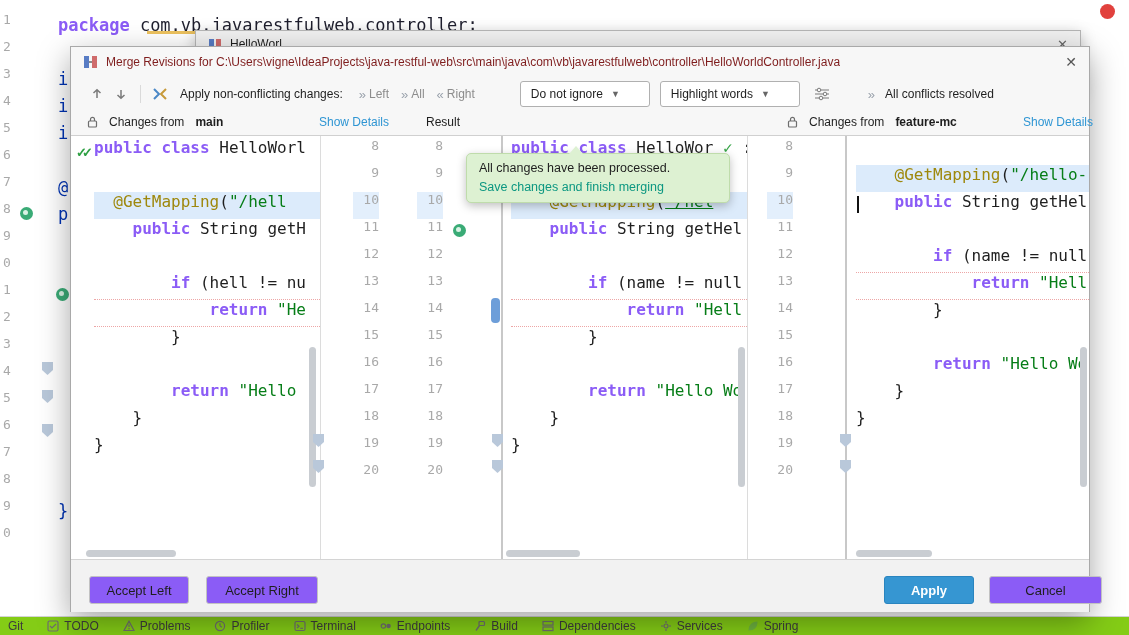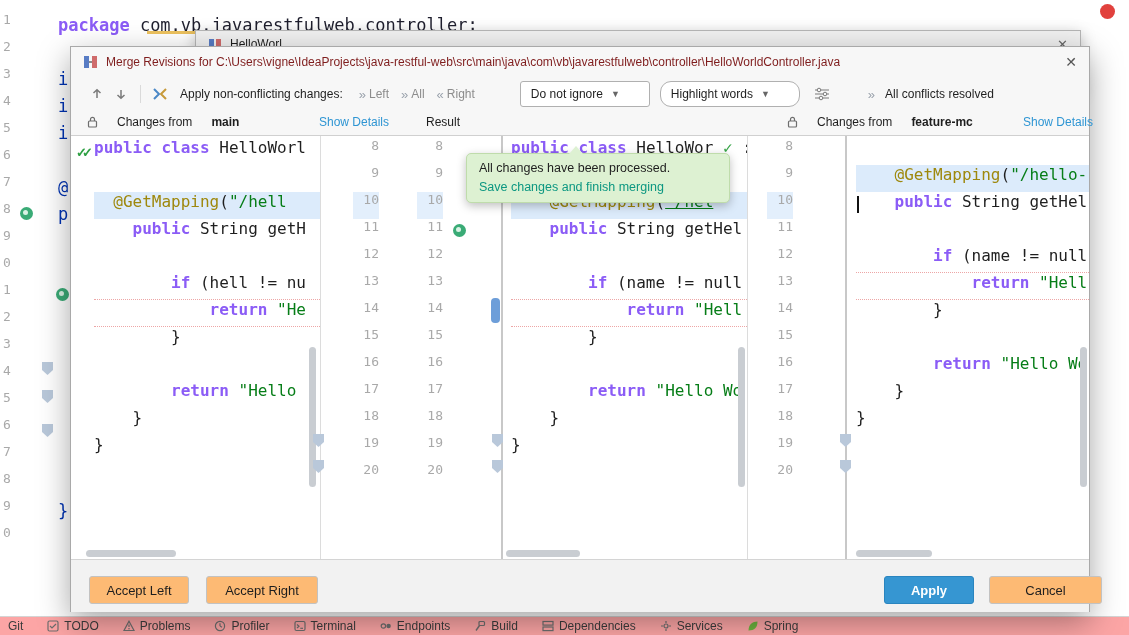--- a/index.html
+++ b/index.html
@@ -19,21 +19,21 @@
   .link{text-decoration:underline;}
   .check{color:#36a546;font-weight:bold;}
   .springdot{position:absolute;width:13px;height:13px;border-radius:50%;background:#3aab76;z-index:1;}
   .springdot::after{content:"";position:absolute;left:3px;top:3px;width:5px;height:5px;border-radius:50%;background:#d9f2e4;}
   .pin{position:absolute;width:11px;height:13px;background:#b9c8da;
        clip-path:polygon(50% 100%,0 62%,0 0,100% 0,100% 62%);z-index:1;}
   .err-badge{position:absolute;left:1100px;top:4px;width:15px;height:15px;border-radius:50%;
              background:#e1413d;z-index:1;}
   .yellow-mark{position:absolute;left:147px;top:31px;width:50px;height:3px;background:#edc25f;z-index:4;}
   
-  .statusbar{position:absolute;left:0;top:616px;width:1129px;height:19px;background:#fca5a5;
+  .statusbar{position:absolute;left:0;top:616px;width:1129px;height:19px;background:#84cc16;
              border-top:1px solid #d4d4d4;display:flex;align-items:center;gap:24px;
              padding-left:8px;box-sizing:border-box;z-index:2;}
   .sb-item{display:flex;align-items:center;gap:5px;font-size:12px;color:#3c3c3c;white-space:nowrap;cursor:default;}
   .sb-item svg{display:block;}
   
   .conflicts{position:absolute;left:195px;top:30px;width:884px;height:60px;background:#f0f0f0;
              border:1px solid #b5b5b5;box-shadow:0 4px 14px rgba(0,0,0,.25);z-index:5;}
   .conflicts .bar{display:flex;align-items:center;height:26px;padding:0 12px;gap:8px;}
   .conflicts .t{font-size:12px;color:#1e1e1e;}
   .conflicts .x{margin-left:auto;color:#666;font-size:13px;cursor:pointer;}
@@ -50,21 +50,21 @@
   .tsep{width:1px;height:18px;background:#dadada;margin:0 7px;}
   .tb-label{font-size:12px;color:#1e1e1e;margin-left:8px;white-space:nowrap;}
   .tb-apply{display:flex;align-items:center;gap:3px;font-size:12px;color:#8c8c8c;cursor:pointer;white-space:nowrap;}
   .tb-apply .chev{color:#9aa2ac;font-size:13px;}
   .combo{display:flex;align-items:center;gap:8px;background:#fff;border:1px solid #b0b0b0;border-radius:3px;
          height:24px;padding:0 8px 0 10px;font-size:12px;color:#1e1e1e;cursor:pointer;white-space:nowrap;}
   .combo .caret{font-size:9px;color:#666;}
   .tb-status{font-size:12px;color:#1e1e1e;white-space:nowrap;}
   .chev-more{color:#9aa2ac;font-size:13px;cursor:pointer;}
   .hdr{position:absolute;left:0;top:64px;width:100%;height:24px;font-size:12px;color:#1e1e1e;}
-  .hdr .grp{position:absolute;display:flex;align-items:center;gap:19px;white-space:nowrap;}
+  .hdr .grp{position:absolute;display:flex;align-items:center;gap:11px;white-space:nowrap;}
   .hdr a{color:#2e95d3;cursor:pointer;}
   
   .editor{position:absolute;left:0;top:88px;width:1018px;height:424px;background:#fff;
           border-top:1px solid #d0d0d0;border-bottom:1px solid #d0d0d0;overflow:hidden;}
   .pane{position:absolute;top:2px;height:351px;overflow:hidden;cursor:text;}
   .crow{height:27px;line-height:27px;white-space:pre;font:16px "DejaVu Sans Mono",monospace;color:#000;}
   .crow.hl{background:#dcebfb;}
   .crow.dot{border-bottom:1px dotted #eda6a6;box-sizing:border-box;}
   .numcol{position:absolute;top:2px;}
   .nrow{height:27px;line-height:27px;text-align:right;font:13px "DejaVu Sans Mono",monospace;color:#a9a9a9;}
@@ -79,21 +79,21 @@
   
   .balloon{position:absolute;left:395px;top:106px;width:238px;background:#ddf1d2;border:1px solid #bfdcab;
            border-radius:5px;box-shadow:0 3px 10px rgba(0,0,0,.25);padding:5px 12px;z-index:30;}
   .balloon::before{content:"";position:absolute;left:102px;top:-8px;border-left:7px solid transparent;
                    border-right:7px solid transparent;border-bottom:8px solid #ddf1d2;}
   .balloon .l1{font-size:12.5px;color:#1e1e1e;line-height:19px;white-space:nowrap;}
   .balloon .l2{font-size:12.5px;color:#0c9781;line-height:19px;cursor:pointer;white-space:nowrap;}
   
   .footer{position:absolute;left:0;top:512px;width:100%;height:53px;background:#f2f2f2;
           border-top:1px solid #d4d4d4;box-sizing:border-box;}
-  .btn{position:absolute;top:16px;height:28px;border:1px solid #c2c2c2;border-radius:3px;background:#fdba74;
+  .btn{position:absolute;top:16px;height:28px;border:1px solid #c2c2c2;border-radius:3px;background:#8b5cf6;
        font-size:13px;color:#1e1e1e;display:flex;align-items:center;justify-content:center;cursor:pointer;
        font-family:"Liberation Sans",sans-serif;box-sizing:border-box;}
   .btn.primary{background:#3696d2;border-color:#2a85bf;color:#fff;font-weight:600;}
 </style>
 </head>
 <body>
 
 <div class="screen">
 
   <div class="bg-gutter" id="bg-gutter">
@@ -279,21 +279,21 @@
       </div>
       <div class="tb-apply" style="margin-left:12px;">
         <span class="chev">«</span>
         <span>Right</span>
       </div>
 
       <div class="combo" style="margin-left:45px;min-width:110px;">
         <span>Do not ignore</span>
         <span class="caret">▼</span>
       </div>
-      <div class="combo" style="margin-left:10px;min-width:120px;border-radius:11px;">
+      <div class="combo" style="margin-left:10px;min-width:120px;">
         <span>Highlight words</span>
         <span class="caret">▼</span>
       </div>
 
       <div class="icon-btn" style="margin-left:10px;">
         <svg width="16" height="14" viewBox="0 0 16 14">
             <path d="M1 3 H15 M1 7 H15 M1 11 H15" stroke="#7a7a7a" stroke-width="1.2"></path>
             <circle cx="5" cy="3" r="1.8" fill="#f7f7f7" stroke="#7a7a7a"></circle>
             <circle cx="11" cy="7" r="1.8" fill="#f7f7f7" stroke="#7a7a7a"></circle>
             <circle cx="7" cy="11" r="1.8" fill="#f7f7f7" stroke="#7a7a7a"></circle>

